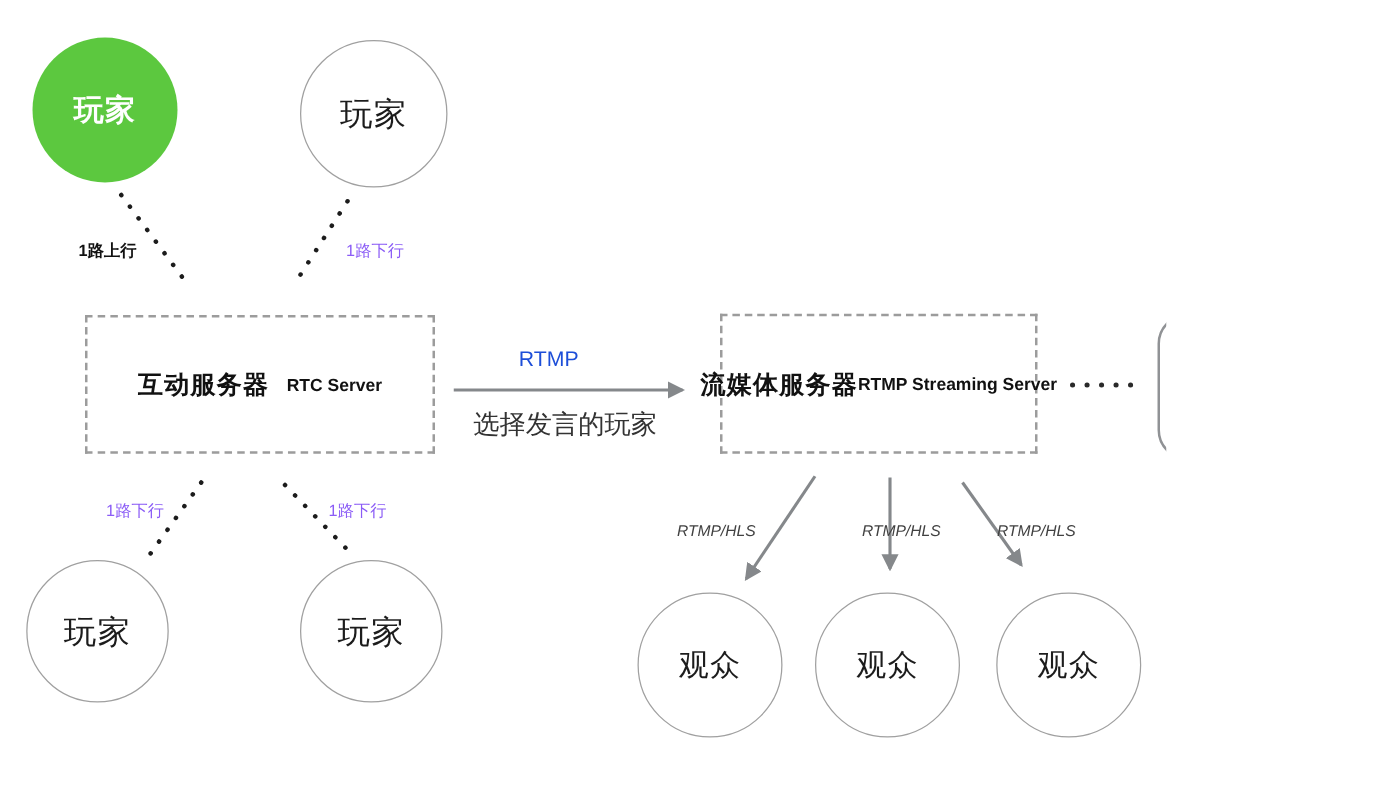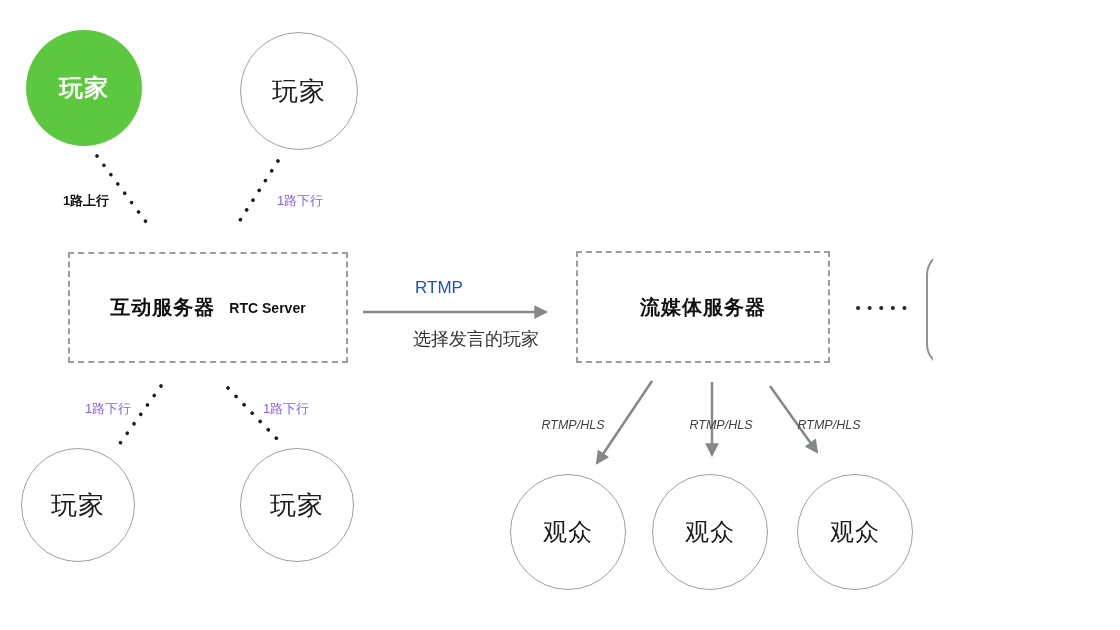--- a/index.html
+++ b/index.html
@@ -64,21 +64,21 @@
   .edge-label {
     position: absolute;
     z-index: 3;
     transform: translate(-50%, -50%);
     white-space: nowrap;
     color: #8b5cf6;
     font-size: 13px;
   }
   .edge-label.bold { color: #111111; font-weight: 700; }
   .edge-label.mid  { color: #1d4ed8; font-size: 17px; }
-  .edge-label.mid2 { color: #333333; font-size: 18px; margin-left: 24px; }
+  .edge-label.mid2 { color: #333333; font-size: 21px; }
   .edge-label.small { color: #414141; font-size: 12.5px; font-style: italic; }
 </style>
 </head>
 <body>
 
 <div class="canvas">
 
   <svg class="connectors" viewBox="0 0 1120 630" xmlns="http://www.w3.org/2000/svg">
     <defs>
       <marker id="arrowhead" viewBox="0 0 10 10" refX="8.5" refY="5" markerWidth="5.5" markerHeight="5.5" orient="auto-start-reverse" markerUnits="strokeWidth">
@@ -116,20 +116,21 @@
   <div class="node circle" style="left:21px; top:448px; width:114px; height:114px;">
     <span>玩家</span>
   </div>
 
   <div class="node circle" style="left:240px; top:448px; width:114px; height:114px;">
     <span>玩家</span>
   </div>
 
   <div class="node dashed-box" style="left:576px; top:251px; width:254px; height:112px; gap:0;">
     <div class="t1">流媒体服务器</div>
+    <div class="t2">RTMP Streaming Server</div>
   </div>
 
   <div class="node storage" style="left:926px; top:251px; width:117px; height:117px;">
     <span>存储</span>
   </div>
 
   <div class="node circle" style="left:510px; top:474px; width:116px; height:116px; font-size:24px;">
     <span>观众</span>
   </div>
   <div class="node circle" style="left:652px; top:474px; width:116px; height:116px; font-size:24px;">

